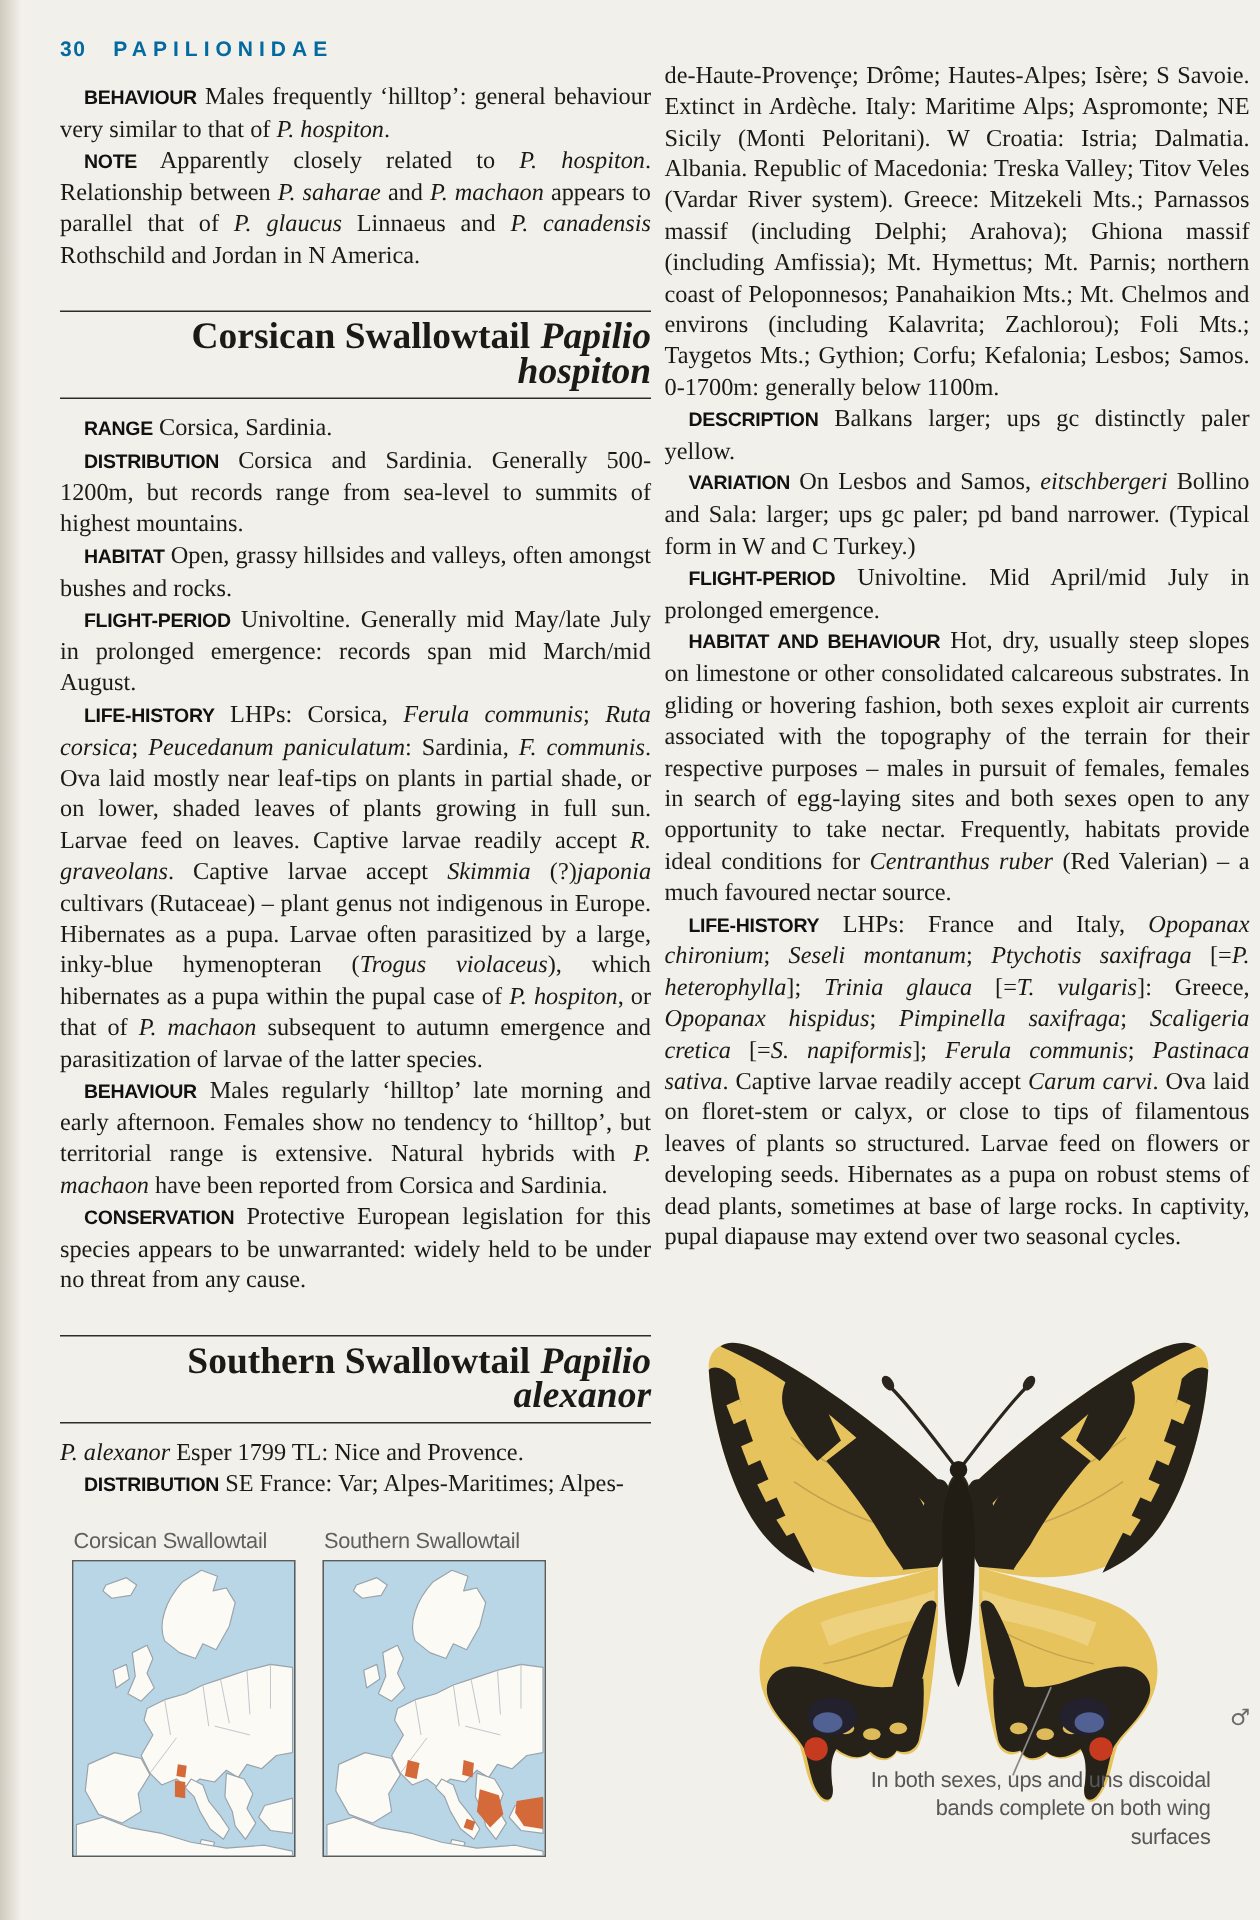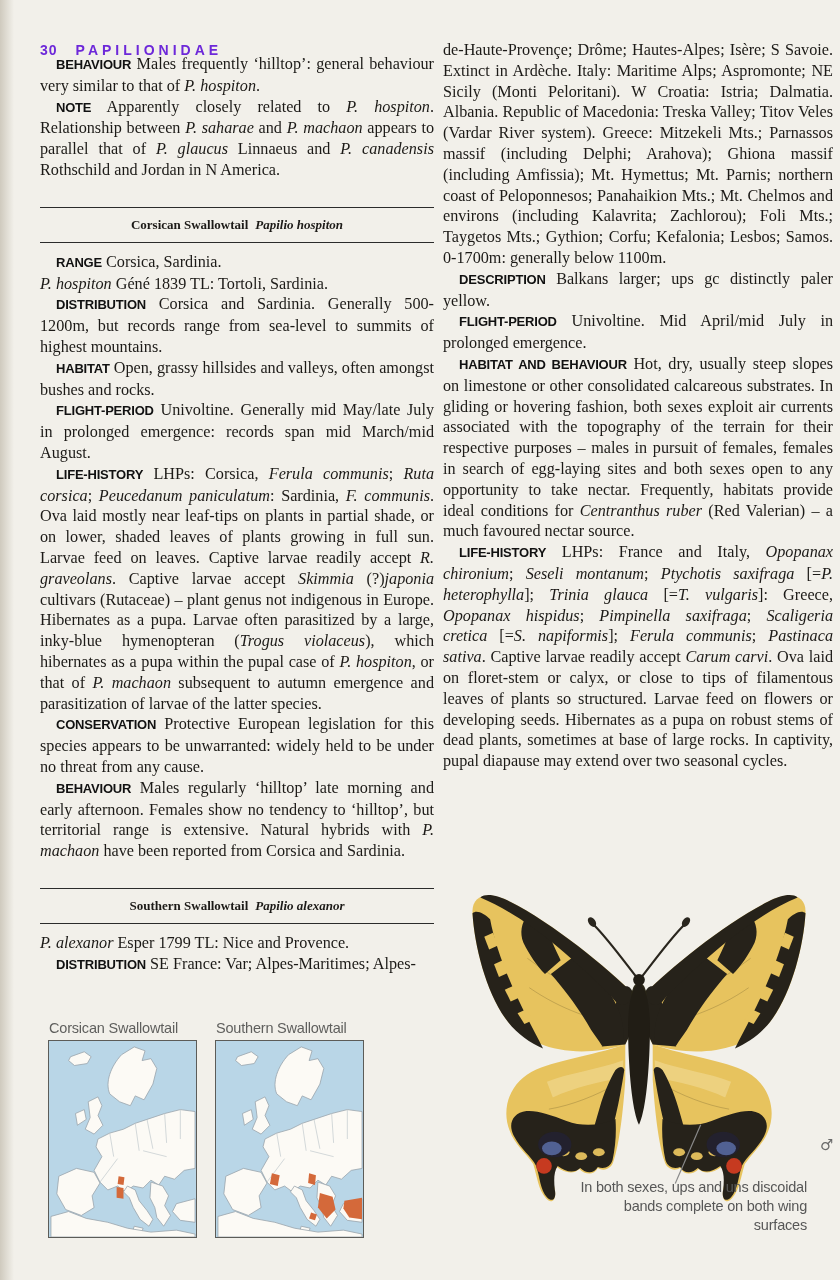--- a/index.html
+++ b/index.html
@@ -17,39 +17,39 @@
   }
   #page::before{
     content:"";position:absolute;left:0;top:0;bottom:0;width:14px;
     background:linear-gradient(to right,#cfcabe,rgba(242,240,234,0));
     pointer-events:none;
   }
   
   .hdr{
     position:absolute;left:40px;top:24px;
     font-family:"Liberation Sans", sans-serif;font-weight:700;
-    font-size:14px;color:#6d28d9;margin-top:18px;
+    font-size:14px;color:#0369a1;
   }
   .hdr .num{margin-right:18px;letter-spacing:1px;}
   .hdr .fam{letter-spacing:4px;}
   
   .col{position:absolute;font-size:16.2px;line-height:20.8px;text-align:justify;}
   #left-col{left:40px;top:54px;width:394px;}
   #right-col{left:443px;top:40px;width:390px;}
   .para{margin:0;}
   .lbl{
     font-family:"Liberation Sans", sans-serif;font-weight:700;
     font-size:13px;color:var(--label-ink);letter-spacing:-0.2px;padding-left:16px;
   }
   em{font-style:italic;}
   h2.species{
-    font-size:13px;line-height:23px;font-weight:700;margin:26px 0 9px 0;
+    font-size:25px;line-height:23px;font-weight:700;margin:26px 0 9px 0;
     padding:5px 0 6px 0;
     border-top:1.5px solid #2b2b2b;border-bottom:1.5px solid #2b2b2b;
-    text-align:center;
+    text-align:right;
   }
   h2.species .latin{font-style:italic;font-weight:700;margin-left:7px;}
   
   #maps-row{position:absolute;left:48px;top:1020px;display:flex;gap:20px;}
   .mapfig{width:147px;}
   .map-label{
     font-family:"Liberation Sans", sans-serif;font-size:14.5px;color:var(--grayTxt);
     margin:0 0 4px 1px;white-space:nowrap;letter-spacing:-0.2px;
   }
   .mapsvg{display:block;width:147px;height:196px;border:1px solid #5c5c58;background:var(--sea);}
@@ -76,34 +76,34 @@
 
   <div class="hdr">
     <span class="num">30</span><span class="fam">PAPILIONIDAE</span>
   </div>
 
   <div id="left-col" class="col">
       <p class="para"><span class="lbl">BEHAVIOUR</span><span> Males frequently ‘hilltop’: general behaviour very similar to that of </span><em>P. hospiton</em><span>.</span></p>
       <p class="para"><span class="lbl">NOTE</span><span> Apparently closely related to </span><em>P. hospiton</em><span>. Relationship between </span><em>P. saharae</em><span> and </span><em>P. machaon</em><span> appears to parallel that of </span><em>P. glaucus</em><span> Linnaeus and </span><em>P. canadensis</em><span> Rothschild and Jordan in N America.</span></p>
       <h2 class="species"><span>Corsican Swallowtail</span><span class="latin">Papilio hospiton</span></h2>
       <p class="para"><span class="lbl">RANGE</span><span> Corsica, Sardinia.</span></p>
-      <p class="para"><em>P. hospiton</em><span> Géné 1839 TL: Tortoli, Sardinia.</span></p>
       <p class="para"><span class="lbl">DISTRIBUTION</span><span> Corsica and Sardinia. Generally 500-1200m, but records range from sea-level to summits of highest mountains.</span></p>
       <p class="para"><span class="lbl">HABITAT</span><span> Open, grassy hillsides and valleys, often amongst bushes and rocks.</span></p>
       <p class="para"><span class="lbl">FLIGHT-PERIOD</span><span> Univoltine. Generally mid May/late July in prolonged emergence: records span mid March/mid August.</span></p>
       <p class="para"><span class="lbl">LIFE-HISTORY</span><span> LHPs: Corsica, </span><em>Ferula communis</em><span>; </span><em>Ruta corsica</em><span>; </span><em>Peucedanum paniculatum</em><span>: Sardinia, </span><em>F. communis</em><span>. Ova laid mostly near leaf-tips on plants in partial shade, or on lower, shaded leaves of plants growing in full sun. Larvae feed on leaves. Captive larvae readily accept </span><em>R. graveolans</em><span>. Captive larvae accept </span><em>Skimmia</em><span> (?)</span><em>japonia</em><span> cultivars (Rutaceae) – plant genus not indigenous in Europe. Hibernates as a pupa. Larvae often parasitized by a large, inky-blue hymenopteran (</span><em>Trogus violaceus</em><span>), which hibernates as a pupa within the pupal case of </span><em>P. hospiton</em><span>, or that of </span><em>P. machaon</em><span> subsequent to autumn emergence and parasitization of larvae of the latter species.</span></p>
+      <p class="para"><span class="lbl">BEHAVIOUR</span><span> Males regularly ‘hilltop’ late morning and early afternoon. Females show no tendency to ‘hilltop’, but territorial range is extensive. Natural hybrids with </span><em>P. machaon</em><span> have been reported from Corsica and Sardinia.</span></p>
       <p class="para"><span class="lbl">CONSERVATION</span><span> Protective European legislation for this species appears to be unwarranted: widely held to be under no threat from any cause.</span></p>
-      <p class="para"><span class="lbl">BEHAVIOUR</span><span> Males regularly ‘hilltop’ late morning and early afternoon. Females show no tendency to ‘hilltop’, but territorial range is extensive. Natural hybrids with </span><em>P. machaon</em><span> have been reported from Corsica and Sardinia.</span></p>
       <h2 class="species"><span>Southern Swallowtail</span><span class="latin">Papilio alexanor</span></h2>
       <p class="para"><em>P. alexanor</em><span> Esper 1799 TL: Nice and Provence.</span></p>
       <p class="para"><span class="lbl">DISTRIBUTION</span><span> SE France: Var; Alpes-Maritimes; Alpes-</span></p>
     </div>
   <div id="right-col" class="col">
       <p class="para"><span>de-Haute-Provençe; Drôme; Hautes-Alpes; Isère; S Savoie. Extinct in Ardèche. Italy: Maritime Alps; Aspromonte; NE Sicily (Monti Peloritani). W Croatia: Istria; Dalmatia. Albania. Republic of Macedonia: Treska Valley; Titov Veles (Vardar River system). Greece: Mitzekeli Mts.; Parnassos massif (including Delphi; Arahova); Ghiona massif (including Amfissia); Mt. Hymettus; Mt. Parnis; northern coast of Peloponnesos; Panahaikion Mts.; Mt. Chelmos and environs (including Kalavrita; Zachlorou); Foli Mts.; Taygetos Mts.; Gythion; Corfu; Kefalonia; Lesbos; Samos. 0-1700m: generally below 1100m.</span></p>
       <p class="para"><span class="lbl">DESCRIPTION</span><span> Balkans larger; ups gc distinctly paler yellow.</span></p>
+      <p class="para"><span class="lbl">VARIATION</span><span> On Lesbos and Samos, </span><em>eitschbergeri</em><span> Bollino and Sala: larger; ups gc paler; pd band narrower. (Typical form in W and C Turkey.)</span></p>
       <p class="para"><span class="lbl">FLIGHT-PERIOD</span><span> Univoltine. Mid April/mid July in prolonged emergence.</span></p>
       <p class="para"><span class="lbl">HABITAT AND BEHAVIOUR</span><span> Hot, dry, usually steep slopes on limestone or other consolidated calcareous substrates. In gliding or hovering fashion, both sexes exploit air currents associated with the topography of the terrain for their respective purposes – males in pursuit of females, females in search of egg-laying sites and both sexes open to any opportunity to take nectar. Frequently, habitats provide ideal conditions for </span><em>Centranthus ruber</em><span> (Red Valerian) – a much favoured nectar source.</span></p>
       <p class="para"><span class="lbl">LIFE-HISTORY</span><span> LHPs: France and Italy, </span><em>Opopanax chironium</em><span>; </span><em>Seseli montanum</em><span>; </span><em>Ptychotis saxifraga</em><span> [=</span><em>P. heterophylla</em><span>]; </span><em>Trinia glauca</em><span> [=</span><em>T. vulgaris</em><span>]: Greece, </span><em>Opopanax hispidus</em><span>; </span><em>Pimpinella saxifraga</em><span>; </span><em>Scaligeria cretica</em><span> [=</span><em>S. napiformis</em><span>]; </span><em>Ferula communis</em><span>; </span><em>Pastinaca sativa</em><span>. Captive larvae readily accept </span><em>Carum carvi</em><span>. Ova laid on floret-stem or calyx, or close to tips of filamentous leaves of plants so structured. Larvae feed on flowers or developing seeds. Hibernates as a pupa on robust stems of dead plants, sometimes at base of large rocks. In captivity, pupal diapause may extend over two seasonal cycles.</span></p>
     </div>
 
   <svg width="0" height="0" style="position:absolute" aria-hidden="true">
     <defs>
       <g id="europe">
         <path class="land" d="M22 16 L36 11 L43 16 L39 23 L26 25 L20 20 Z"></path>
         <path class="land" d="M62 54 C57 42 63 26 74 14 L87 6 L98 10 L95 20 L104 18 L110 28 L106 44 L97 60 L88 56 L83 66 L72 62 Z"></path>

